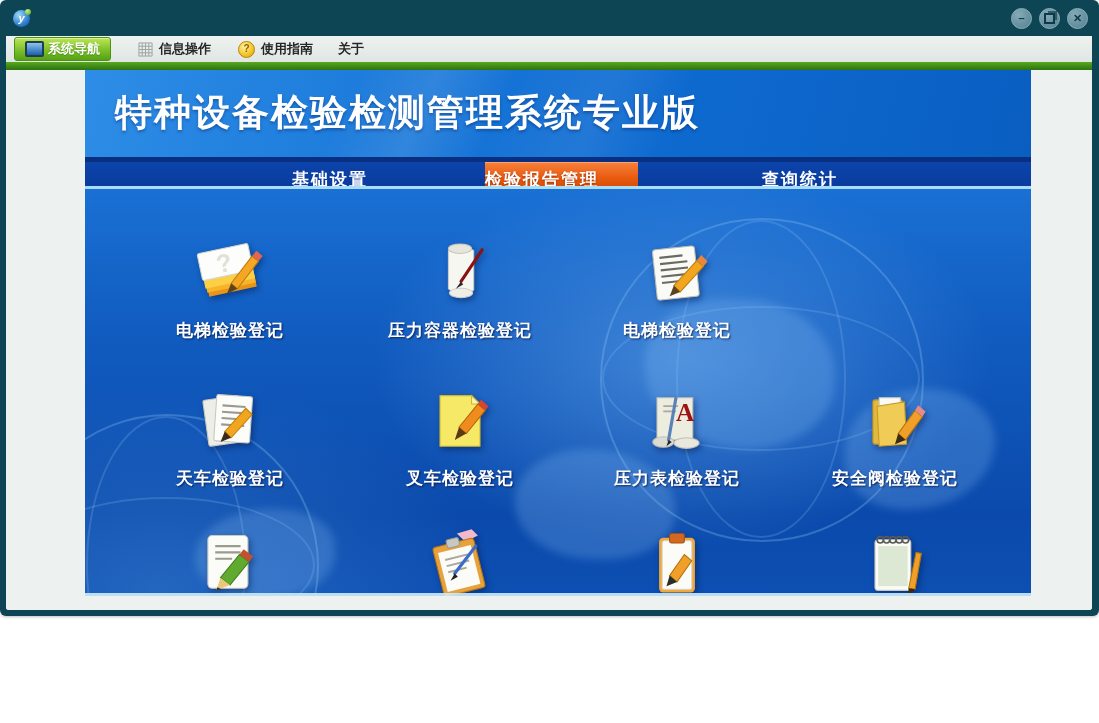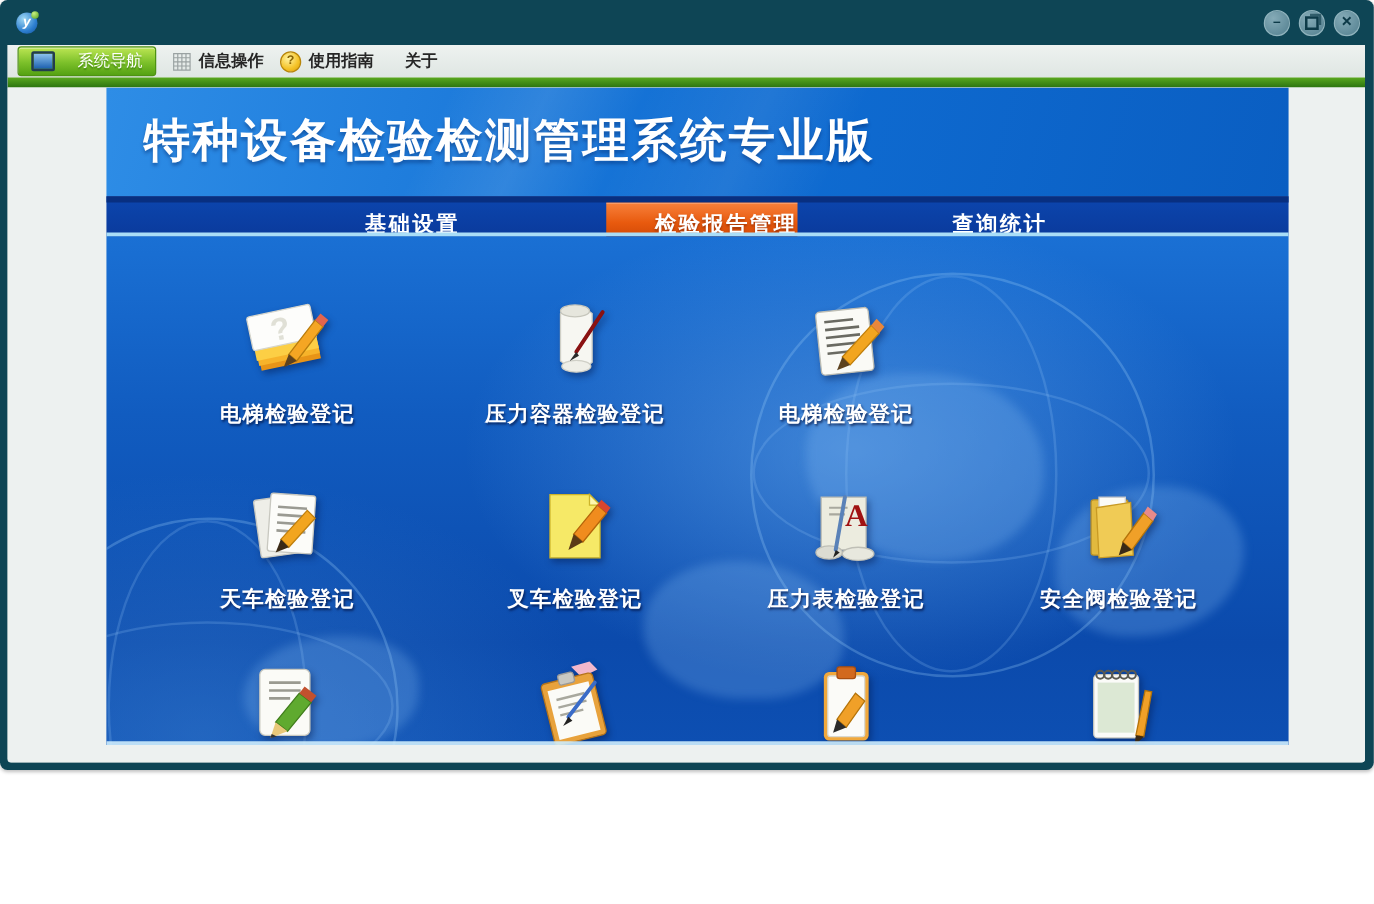--- a/index.html
+++ b/index.html
@@ -22,28 +22,28 @@
     border:1px solid #8fb2bc;color:#0d3a48;display:flex;align-items:center;
     justify-content:center;font-size:11px;font-weight:bold;line-height:1;}
   .max-glyph{width:7px;height:7px;border:2px solid #0d3a48;
     box-shadow:3px -3px 0 -1px rgba(13,58,72,.65);}
   
   .window-inner{margin:0 7px 6px 6px;height:574px;background:#edf1f0;
     border-radius:0 0 3px 3px;overflow:hidden;}
   
   .menubar{height:26px;background:linear-gradient(180deg,#eef2f0,#dfe6e3);
     display:flex;align-items:center;}
-  .nav-button{margin-left:8px;height:22px;padding:0 10px;display:flex;gap:18px;
+  .nav-button{margin-left:8px;height:22px;padding:0 10px;display:flex;gap:4px;
     align-items:center;border-radius:3px;cursor:pointer;
     background:linear-gradient(180deg,#bce653,#7cc02a 55%,#55a213);
     border:1px solid #4e9212;box-shadow:inset 0 1px 0 rgba(255,255,255,.45);
-    color:#fff;font-weight:normal;font-size:13px;text-shadow:0 1px 1px rgba(0,60,0,.35);}
+    color:#fff;font-weight:bold;font-size:13px;text-shadow:0 1px 1px rgba(0,60,0,.35);}
   .monitor-icon{width:15px;height:12px;border-radius:2px;
     background:linear-gradient(180deg,#8cc2ee,#1b5fae);border:2px solid #223c50;}
-  .menu-item{margin-left:13px;display:flex;gap:6px;align-items:center;cursor:pointer;
+  .menu-item{margin-left:27px;display:flex;gap:6px;align-items:center;cursor:pointer;
     color:#262626;font-weight:bold;font-size:13px;}
   .menu-item.about{margin-left:25px;}
   .grid-icon{width:15px;height:15px;}
   .coin-icon{width:15px;height:15px;border-radius:50%;flex:0 0 auto;
     background:radial-gradient(circle at 38% 32%,#fff3a0,#f4c227 60%,#d99a0c);
     border:1px solid #b8860a;color:#8a6406;font-size:10px;font-weight:bold;
     display:flex;align-items:center;justify-content:center;line-height:1;}
   .green-strip{height:8px;background:linear-gradient(180deg,#5aa81f,#2b7410);}
   
   .content{position:relative;height:540px;background:#edf1f0;}
@@ -56,21 +56,21 @@
   .banner-title{position:relative;z-index:1;color:#fff;font-weight:bold;font-size:37px;
     line-height:86px;padding-left:30px;letter-spacing:2px;
     text-shadow:0 2px 3px rgba(0,30,90,.40);}
   .tabbar{position:relative;height:32px;
     background:linear-gradient(180deg,#0c46ae,#0a3a9c);}
   .tabbar::before{content:"";position:absolute;top:0;left:0;right:0;height:5px;background:#082f80;}
   .tabbar::after{content:"";position:absolute;bottom:0;left:0;right:0;height:3px;background:#a9ddf7;}
   .tab{position:absolute;top:5px;height:36px;line-height:36px;color:#fff;
     font-weight:bold;font-size:17px;letter-spacing:2px;cursor:pointer;white-space:nowrap;}
   .tab-basic{left:245px;transform:translateX(-50%);}
-  .tab-active{left:400px;width:153px;text-align:right;
+  .tab-active{left:400px;width:153px;text-align:left;
     background:linear-gradient(180deg,#f8813c,#e85a0e 45%,#c43e02);
     box-shadow:inset 0 1px 0 rgba(255,255,255,.30);
     text-shadow:0 1px 2px rgba(90,20,0,.5);}
   .tab-query{left:715px;transform:translateX(-50%);}
   
   .map{position:relative;height:407px;overflow:hidden;
     background:
       radial-gradient(ellipse 430px 260px at 63% 42%,rgba(110,175,240,.50),rgba(110,175,240,0) 72%),
       radial-gradient(ellipse 460px 300px at 8% 98%,rgba(70,140,215,.38),rgba(70,140,215,0) 70%),
       linear-gradient(180deg,#1a70d4 0%,#115cc0 35%,#0b4aac 80%,#0d4fb2 100%);}

